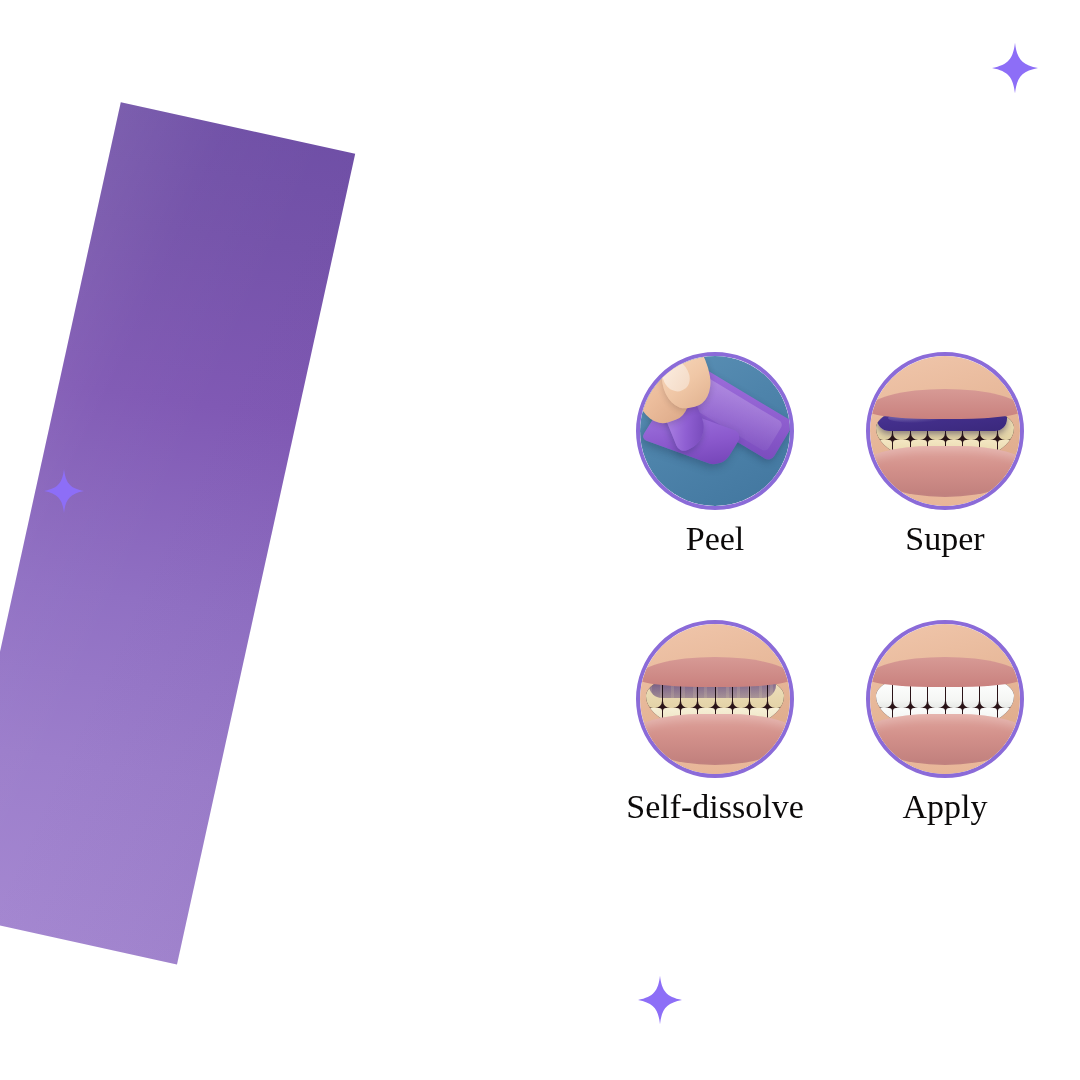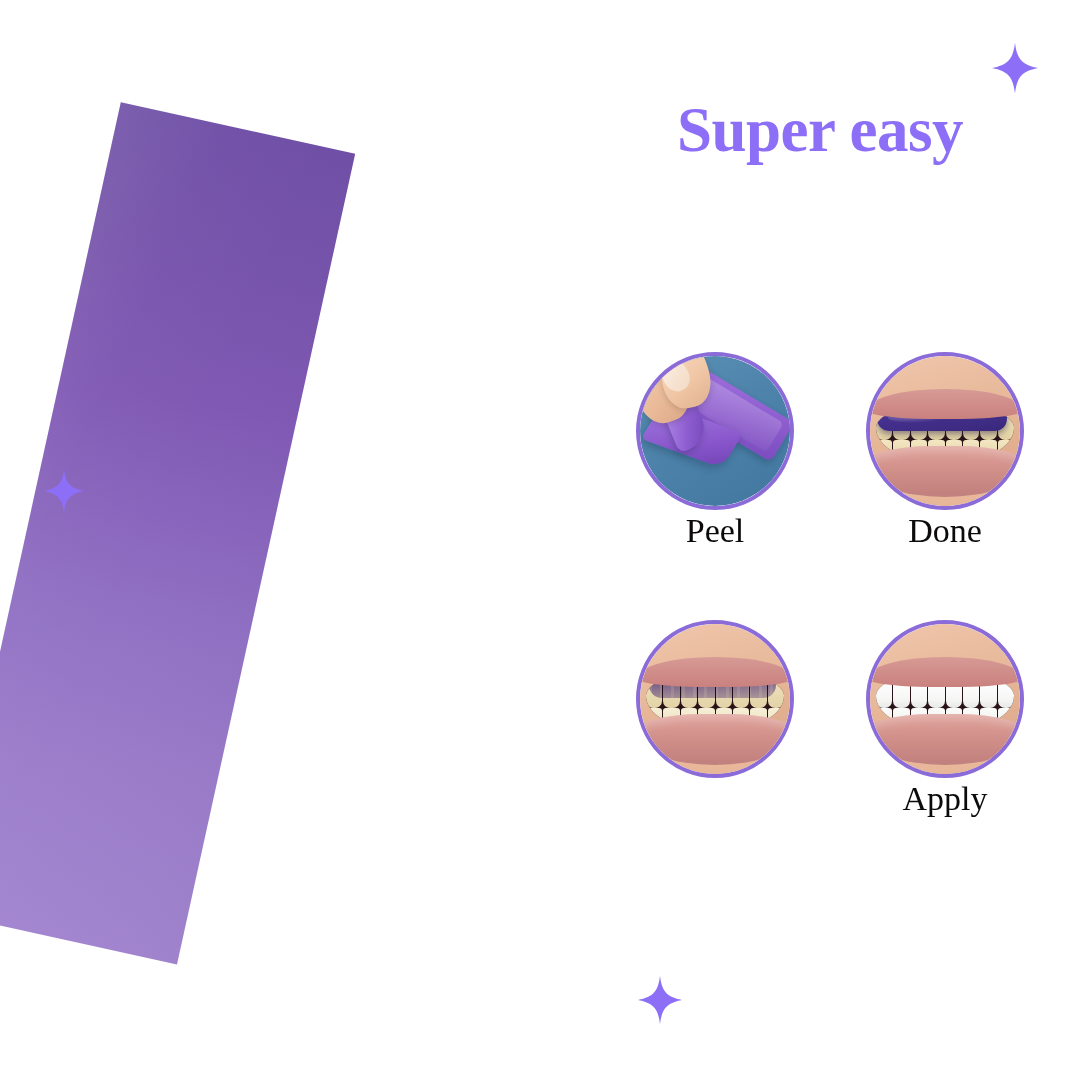--- a/index.html
+++ b/index.html
@@ -78,21 +78,21 @@
     position:relative;
     width:158px; height:158px;
     border-radius:50%;
     border:4px solid #8b6bd8;
     overflow:hidden;
     background:#efe8f7;
   }
   .thumb-inner { position:absolute; inset:0; overflow:hidden; border-radius:50%; }
 
   .step-label {
-    margin-top:4px;
+    margin-top:12px;
     color:#0c0a0a;
     font-family:"Liberation Serif", serif;
     font-size:34px;
     line-height:1;
     white-space:nowrap;
   }
 
   
   .peel-bg {
     position:absolute; inset:-10%;
@@ -229,21 +229,20 @@
 <body>
 
 <div id="stage">
 
   <div class="hero-strip-wrap">
     <div class="hero-strip"></div>
     <div class="hero-strip-sheen"></div>
   </div>
 
   <div class="headline">
-    <span class="line">Super easy</span>
   </div>
 
   <div class="steps">
 
     <div class="step">
       <div class="thumb">
         <div class="thumb-inner">
           <div class="peel-bg"></div>
           <div class="peel-strip-flat"></div>
           <div class="peel-strip-lift"></div>
@@ -282,21 +281,21 @@
                 <div class="tooth lo"></div>
                 <div class="tooth lo"></div>
               <div class="tooth lo"></div>
                 <div class="tooth lo"></div>
             </div>
           </div>
           <div class="lip-upper"></div>
           <div class="lip-lower"></div>
         </div>
       </div>
-      <div class="step-label">Done</div>
+      <div class="step-label">Super</div>
     </div>
 
     <div class="step">
       <div class="thumb">
         <div class="thumb-inner">
           <div class="face"></div>
           <div class="chin"></div>
           <div class="mouth-open t-diss">
             <div class="teeth-row upper">
               <div class="tooth up"></div>
@@ -317,20 +316,21 @@
                 <div class="tooth lo"></div>
                 <div class="tooth lo"></div>
               <div class="tooth lo"></div>
                 <div class="tooth lo"></div>
             </div>
           </div>
           <div class="lip-upper"></div>
           <div class="lip-lower"></div>
         </div>
       </div>
+      <div class="step-label">Self-dissolve</div>
     </div>
 
     <div class="step">
       <div class="thumb">
         <div class="thumb-inner">
           <div class="face"></div>
           <div class="chin"></div>
           <div class="mouth-open t-done">
             <div class="teeth-row upper">
               <div class="tooth up"></div>

